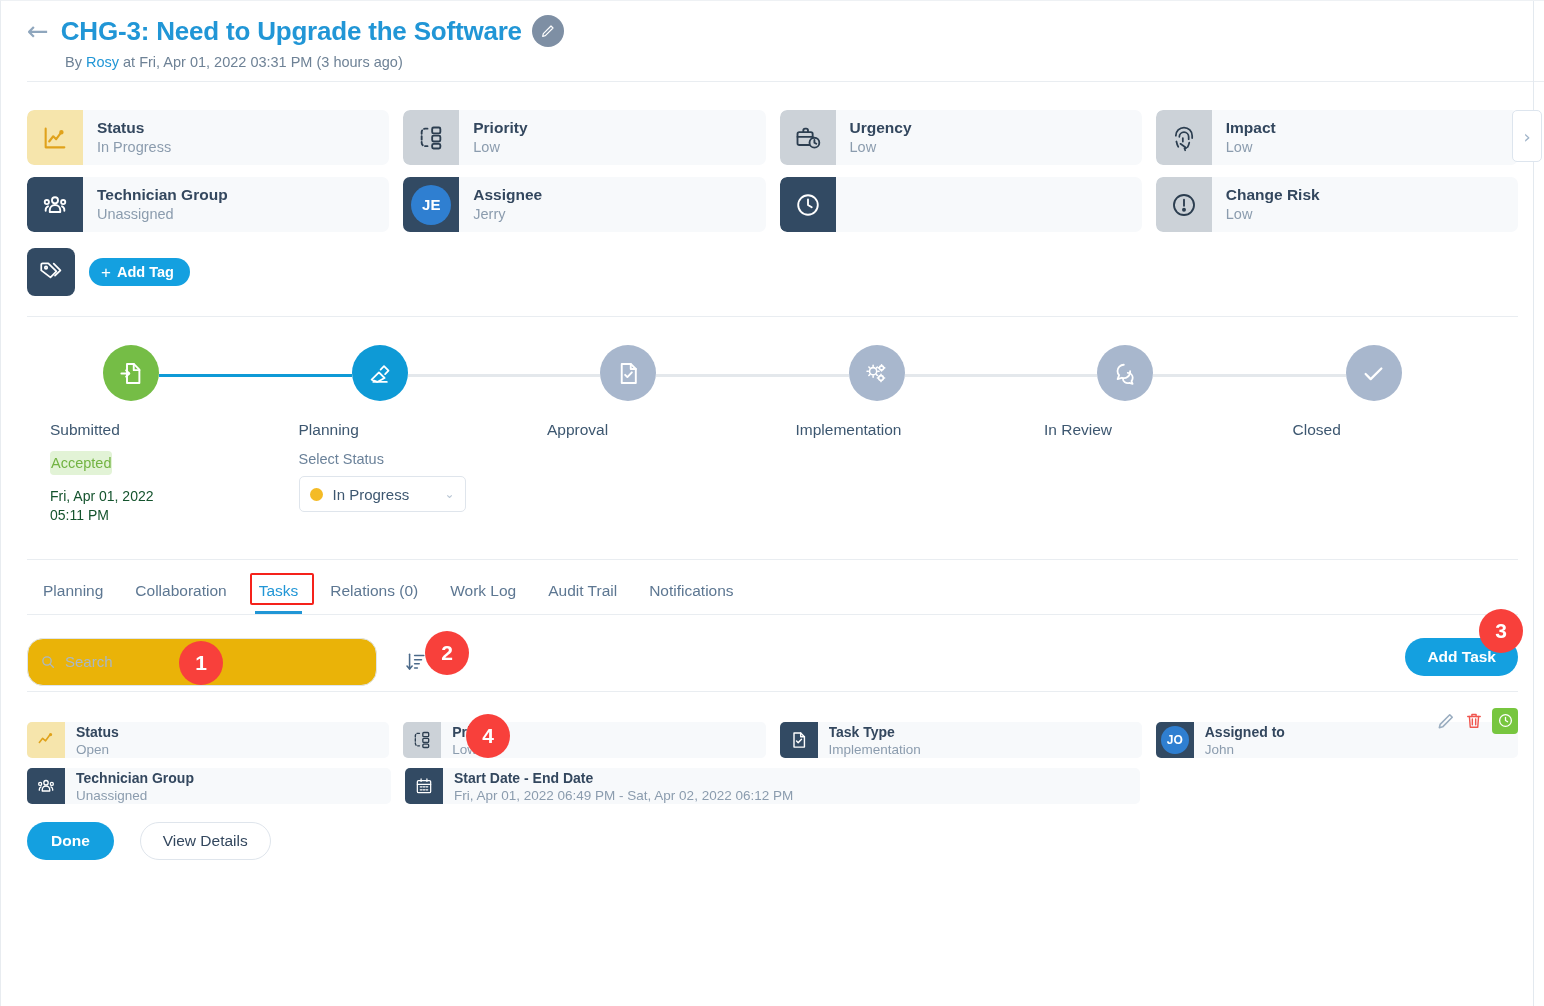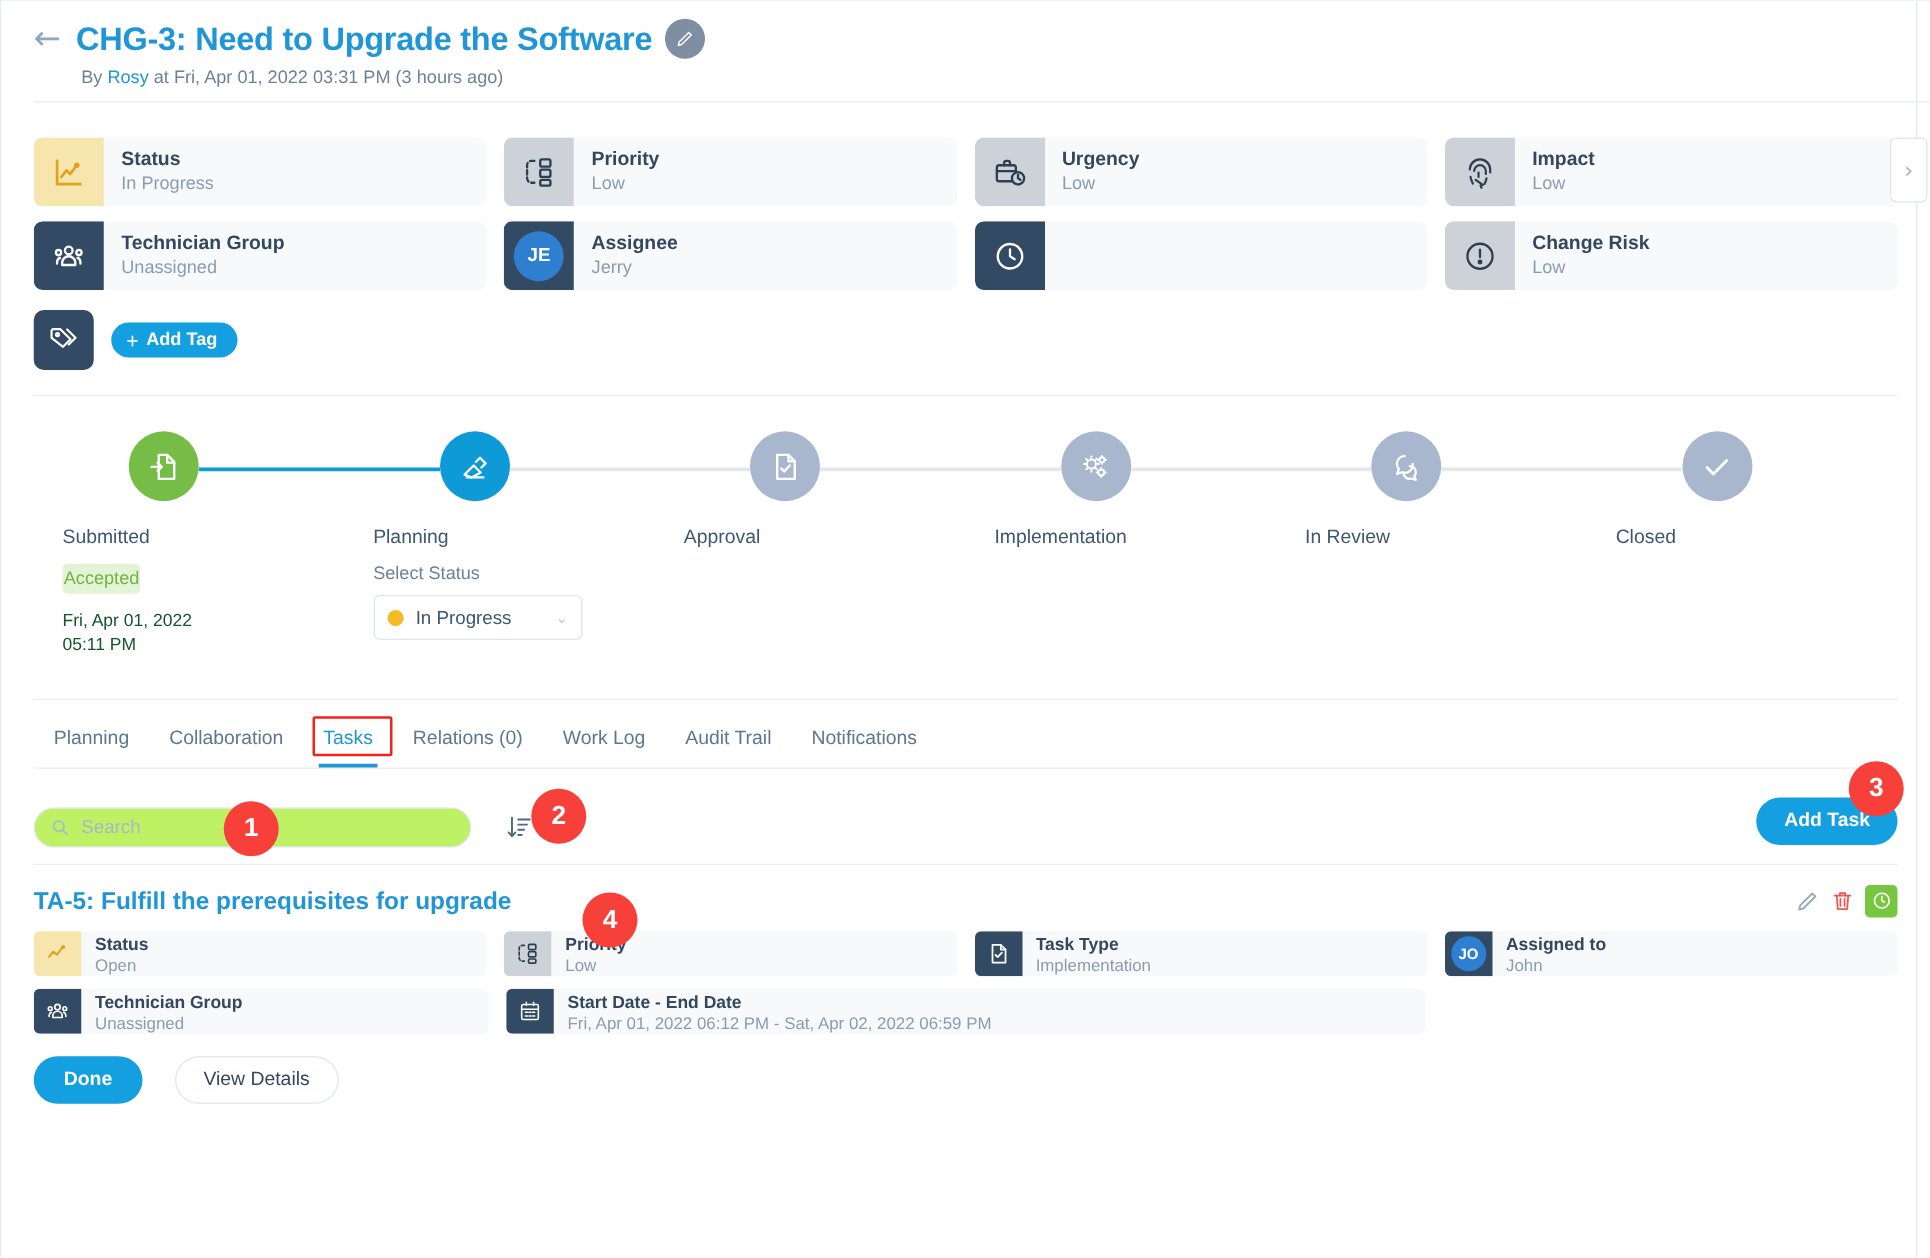--- a/index.html
+++ b/index.html
@@ -191,23 +191,23 @@
     border: 2px solid #f5221b; border-radius: 2px; pointer-events: none;
   }
   .hr4 { height: 1px; background: #e9edf1; margin: 0 26px 0 26px; }
 
   
   .toolbar {
     position: relative; display: flex; align-items: center;
     padding: 18px 26px 0 26px; height: 76px;
   }
   .search-box {
-    width: 350px; height: 32px; border: 1px solid #dfe5ec; border-radius: 16px;
+    width: 350px; height: 48px; border: 1px solid #dfe5ec; border-radius: 16px;
     display: flex; align-items: center; padding: 0 12px; gap: 9px;
-    background: #bef264;
+    background: #eab308;
   }
   .search-box svg { width: 16px; height: 16px; flex: 0 0 auto; }
   .search-input {
     border: none; outline: none; font-size: 15px; color: #33475e;
     background: transparent; width: 100%;
     font-family: "Liberation Sans", sans-serif;
   }
   .search-input::placeholder { color: #a9b8c7; }
   .sort-btn {
     margin-left: 25px; width: 28px; height: 28px; cursor: pointer;
@@ -582,23 +582,20 @@
           <path d="M10.5 9.5h7.5" stroke="#4b6a8a"></path>
         <path d="M10.5 14h5" stroke="#4b6a8a"></path>
           <path d="M10.5 18.5h3" stroke="#4b6a8a"></path>
       </svg>
     </div>
     <button class="add-task-btn">Add Task</button>
   </div>
   <div class="hr5"></div>
 
   <div class="task">
-    <div class="task-title-row">
-      <span class="task-title">TA-5: Fulfill the prerequisites for upgrade</span>
-    </div>
 
     <div class="task-actions">
       <svg class="act-icon" viewBox="0 0 24 24" fill="none" stroke="#9aadc0" stroke-width="1.9" stroke-linecap="round" stroke-linejoin="round">
         <path d="M16.5 4.5l3 3L8 19l-4 1 1-4z"></path>
       </svg>
       <svg class="act-icon" viewBox="0 0 24 24" fill="none" stroke="#f0564f" stroke-width="1.7" stroke-linecap="round" stroke-linejoin="round">
         <path d="M4.5 6.5h15"></path>
           <path d="M9.5 6.5V4.2h5v2.3"></path>
         <path d="M6.5 6.5l1 13h9l1-13"></path>
           <path d="M10 9.5v7M14 9.5v7"></path>
@@ -692,21 +689,21 @@
           <div class="tprop-ico ico-dark">
             <svg viewBox="0 0 24 24" fill="none" stroke="#ffffff" stroke-width="1.5" stroke-linecap="round" stroke-linejoin="round">
               <rect x="4" y="5.5" width="16" height="14.5" rx="1.5"></rect>
               <path d="M4 10h16"></path>
                 <path d="M8.5 3.5v3M15.5 3.5v3"></path>
               <path d="M7.5 13h2M11 13h2M14.5 13h2M7.5 16.5h2M11 16.5h2M14.5 16.5h2"></path>
             </svg>
           </div>
           <div class="tprop-txt">
             <div class="tprop-label">Start Date - End Date</div>
-            <div class="tprop-value">Fri, Apr 01, 2022 06:12 PM - Sat, Apr 02, 2022 06:59 PM</div>
+            <div class="tprop-value">Fri, Apr 01, 2022 06:49 PM - Sat, Apr 02, 2022 06:12 PM</div>
           </div>
         </div>
 
         <div class="tprop-spacer"></div>
 
       </div>
 
     </div>
 
     <div class="task-btn-row">

